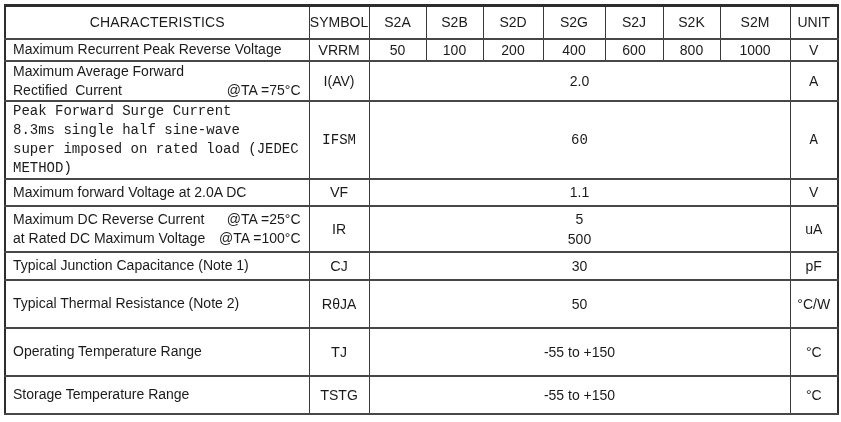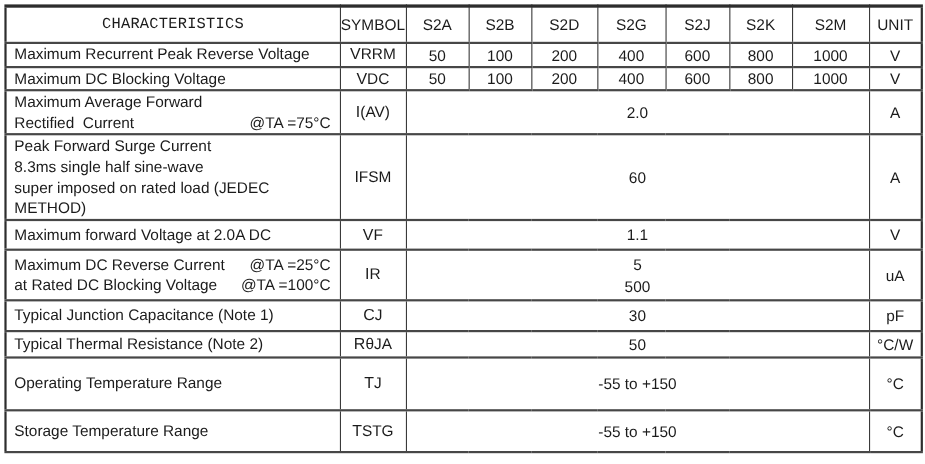--- a/index.html
+++ b/index.html
@@ -24,21 +24,21 @@
     border-top: 2px solid #474747;
     border-bottom: 2px solid #474747;
     padding: 0;
     font-weight: normal;
     font-size: 14px;
     vertical-align: middle;
     text-align: center;
     overflow: hidden;
   }
   table.spec { border: 2px solid #2d2d2d; border-top-width: 3px; }
-  th.h-char { text-align: center; font-size: 14px; letter-spacing: 0.2px; font-family: Liberation Mono, monospace; }
+  th.h-char { text-align: center; font-size: 14px; letter-spacing: 0.2px; }
   td.char { text-align: left; }
   .cline {
     display: flex;
     justify-content: space-between;
     align-items: baseline;
     padding: 0 8px 0 7px;
     line-height: 19px;
     white-space: pre-wrap;
   }
   .cline .ltext { text-align: left; }
@@ -87,46 +87,32 @@
           <td><span class="sym">V</span><span class="ss">RRM</span></td>
           <td>50</td>
           <td>100</td>
           <td>200</td>
           <td>400</td>
           <td>600</td>
           <td>800</td>
           <td>1000</td>
           <td class="unit">V</td>
         </tr>
-        <tr style="height: 20px;">
-          <td class="char">
-            <div class="cline"><span class="ltext">Maximum DC Blocking Voltage</span></div>
-          </td>
-          <td><span class="sym">V</span><span class="ss">DC</span></td>
-          <td>50</td>
-          <td>100</td>
-          <td>200</td>
-          <td>400</td>
-          <td>600</td>
-          <td>800</td>
-          <td>1000</td>
-          <td class="unit">V</td>
-        </tr>
         <tr style="height: 38px; border-radius: 13px;">
           <td class="char">
             <div class="cline"><span class="ltext">Maximum Average Forward</span></div>
             <div class="cline"><span class="ltext">Rectified  Current</span><span class="cond">@T<span class="ss">A</span> =75°C</span></div>
           </td>
           <td><span class="sym">I</span><span class="ss">(AV)</span></td>
           <td colspan="7">
             <div class="vline">2.0</div>
           </td>
           <td class="unit">A</td>
         </tr>
-        <tr style="height: 57px;">
+        <tr style="height: 57px; font-family: Liberation Mono, monospace;">
           <td class="char">
             <div class="cline"><span class="ltext">Peak Forward Surge Current</span></div>
             <div class="cline"><span class="ltext">8.3ms single half sine-wave</span></div>
             <div class="cline"><span class="ltext">super imposed on rated load (JEDEC METHOD)</span></div>
           </td>
           <td><span class="sym">I</span><span class="ss">FSM</span></td>
           <td colspan="7">
             <div class="vline">60</div>
           </td>
           <td class="unit">A</td>
@@ -137,40 +123,40 @@
           </td>
           <td><span class="sym">V</span><span class="ss">F</span></td>
           <td colspan="7">
             <div class="vline">1.1</div>
           </td>
           <td class="unit">V</td>
         </tr>
         <tr style="height: 46px;">
           <td class="char">
             <div class="cline"><span class="ltext">Maximum DC Reverse Current</span><span class="cond">@T<span class="ss">A</span> =25°C</span></div>
-            <div class="cline"><span class="ltext">at Rated DC Blocking Voltage</span><span class="cond">@T<span class="ss">A</span> =100°C</span></div>
+            <div class="cline"><span class="ltext">at Rated DC Maximum Voltage</span><span class="cond">@T<span class="ss">A</span> =100°C</span></div>
           </td>
           <td><span class="sym">I</span><span class="ss">R</span></td>
           <td colspan="7">
             <div class="vline">5</div>
             <div class="vline">500</div>
           </td>
           <td class="unit">uA</td>
         </tr>
         <tr style="height: 28px;">
           <td class="char">
             <div class="cline"><span class="ltext">Typical Junction Capacitance (Note 1)</span></div>
           </td>
           <td><span class="sym">C</span><span class="ss">J</span></td>
           <td colspan="7">
             <div class="vline">30</div>
           </td>
           <td class="unit">pF</td>
         </tr>
-        <tr style="height: 24px;">
+        <tr style="height: 48px;">
           <td class="char">
             <div class="cline"><span class="ltext">Typical Thermal Resistance (Note 2)</span></div>
           </td>
           <td><span class="sym">R</span><span class="ss">θJA</span></td>
           <td colspan="7">
             <div class="vline">50</div>
           </td>
           <td class="unit">°C/W</td>
         </tr>
         <tr style="height: 48px;">

